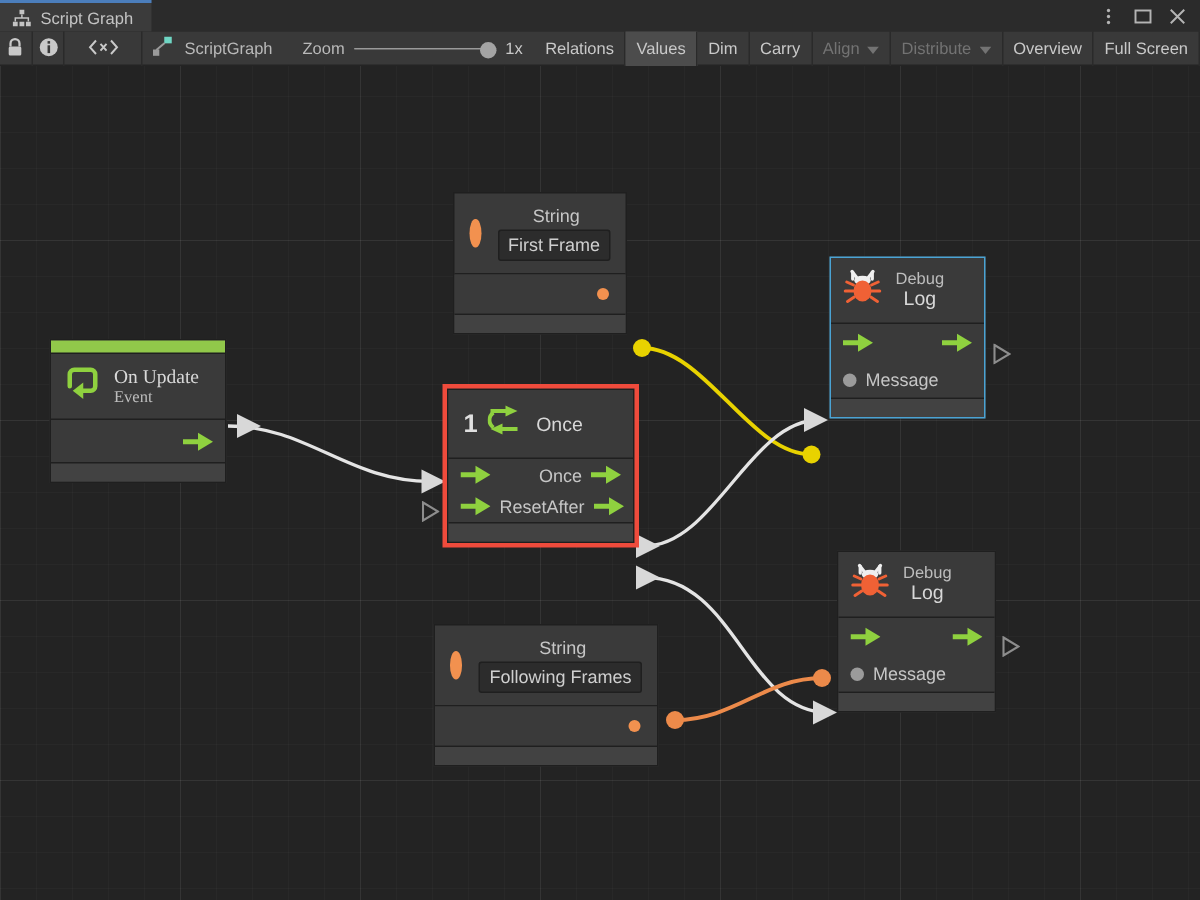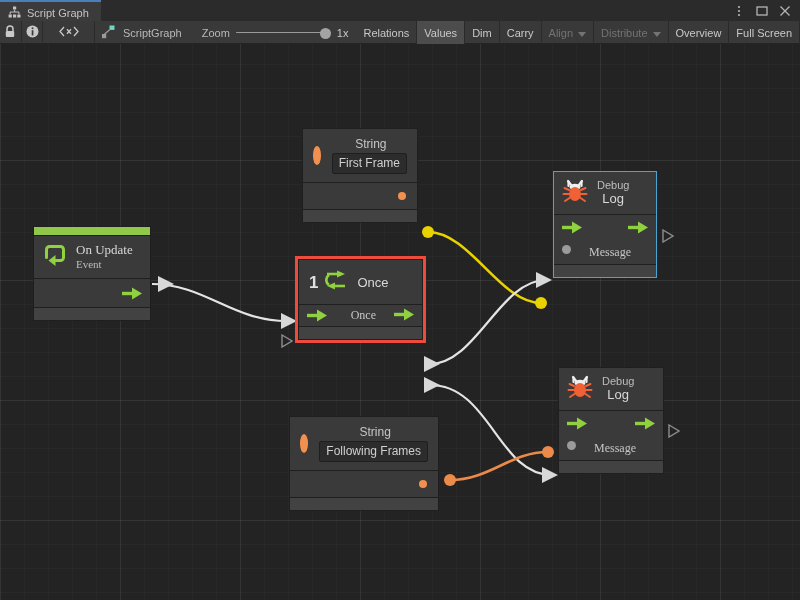--- a/index.html
+++ b/index.html
@@ -121,21 +121,21 @@
   .node .title-small { font-size: 11px; color: #bdbdbd; }
   .node .title-main { font-size: 13px; color: #d8d8d8; text-align: center; }
   .node .title-one { font-size: 13px; color: #d8d8d8; }
   .node .body { background: #3a3a3a; }
   .node .foot { height: 13px; background: #424242; border-top: 1px solid #1f1f1f; }
 
   .port-row {
     display: flex; align-items: center; justify-content: space-between;
     height: 21px; padding: 0 8px;
   }
-  .port-side { display: flex; align-items: flex-start; gap: 18px; font-family: Liberation Serif, serif; }
+  .port-side { display: flex; align-items: center; gap: 6px; }
   .port-label { font-size: 12px; color: #c6c6c6; }
   .dot { width: 9px; height: 9px; border-radius: 50%; background: #9b9b9b; display:block; }
   .dot.orange { background: #f2914f; }
   .dot.big { width: 19px; height: 19px; }
 
   .arrow-g { display: block; }
 
   
   .sel-red  { outline: 3px solid #ef4b3c; outline-offset: 0px; }
   .sel-blue { border: 1px solid #4aa3d4 !important; }
@@ -388,20 +388,36 @@
             </svg>
           </span>
           <span class="port-side">
             <span class="port-label">Once</span>
             <svg class="arrow-g" width="20" height="13" viewBox="0 0 20 13">
               <path d="M0 6.5 H12" stroke="#8fd13f" stroke-width="3.4"></path>
               <polygon points="10,0.5 20,6.5 10,12.5" fill="#8fd13f"></polygon>
             </svg>
           </span>
         </div>
+        <div class="port-row">
+          <span class="port-side">
+            <svg class="arrow-g" width="20" height="13" viewBox="0 0 20 13">
+              <path d="M0 6.5 H12" stroke="#8fd13f" stroke-width="3.4"></path>
+              <polygon points="10,0.5 20,6.5 10,12.5" fill="#8fd13f"></polygon>
+            </svg>
+            <span class="port-label">Reset</span>
+          </span>
+          <span class="port-side">
+            <span class="port-label">After</span>
+            <svg class="arrow-g" width="20" height="13" viewBox="0 0 20 13">
+              <path d="M0 6.5 H12" stroke="#8fd13f" stroke-width="3.4"></path>
+              <polygon points="10,0.5 20,6.5 10,12.5" fill="#8fd13f"></polygon>
+            </svg>
+          </span>
+        </div>
       </div>
       <div class="foot"></div>
     </div>
 
     <svg class="tri-out" style="left:281px; top:290px;" width="12" height="14" viewBox="0 0 12 14">
       <polygon points="1,1 11,7 1,13" fill="none" stroke="#8d8d8d" stroke-width="1.4"></polygon>
     </svg>
 
     <div class="node" style="left:289px; top:372px; width:150px;">
       <div class="stringhead">

